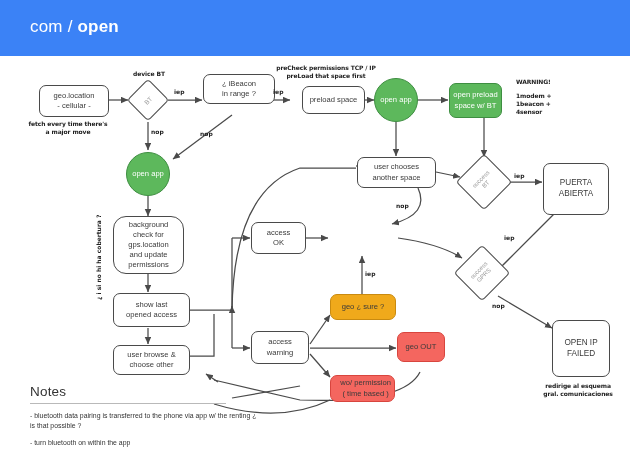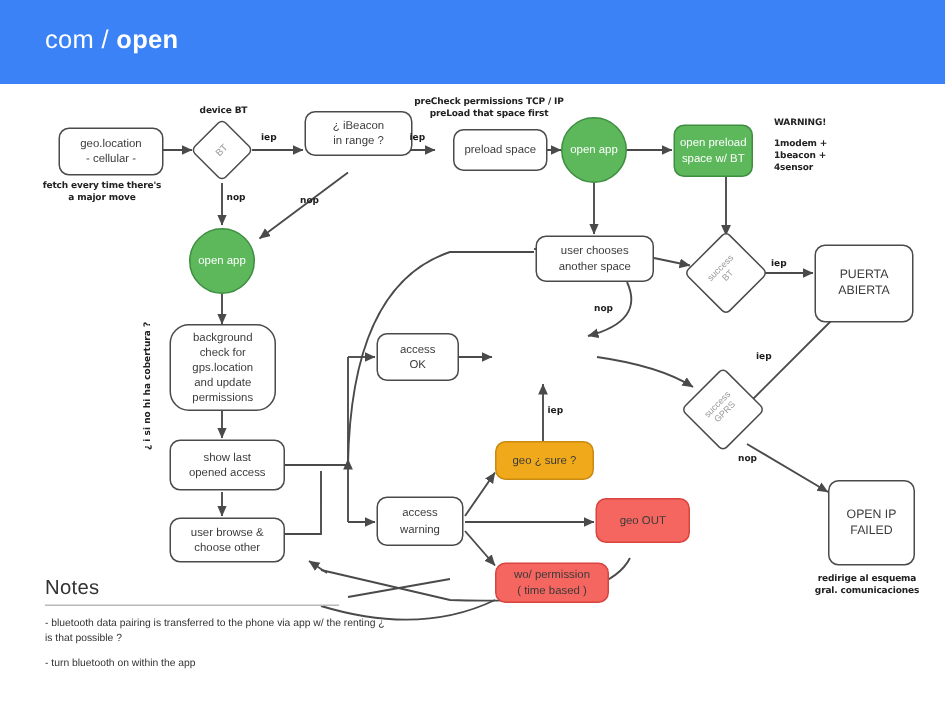--- a/index.html
+++ b/index.html
@@ -255,30 +255,30 @@
 
   <div class="node orange" style="left:330px;top:294px;width:66px;height:26px;">
     <span style="white-space:pre-line">geo ¿ sure ?</span>
   </div>
 
   <div class="node" style="left:251px;top:331px;width:58px;height:33px;">
     <span style="white-space:pre-line">access
 warning</span>
   </div>
 
-  <div class="node red" style="left:397px;top:332px;width:63px;height:30px;">
+  <div class="node red" style="left:397px;top:332px;width:48px;height:30px;">
     <span style="white-space:pre-line">geo OUT</span>
   </div>
 
   <div class="node" style="left:113px;top:345px;width:77px;height:30px;">
     <span style="white-space:pre-line">user browse &amp;
 choose other</span>
   </div>
 
-  <div class="node red" style="left:330px;top:375px;width:76px;height:27px;">
+  <div class="node red" style="left:330px;top:375px;width:65px;height:27px;justify-content:flex-end;">
     <span style="white-space:pre-line">wo/ permission
 ( time based )</span>
   </div>
 
   <div class="node big" style="left:552px;top:320px;width:58px;height:57px;">
     <span style="white-space:pre-line">OPEN IP
 FAILED</span>
   </div>
   <div class="hand" style="left:528px;top:382px;width:100px;">redirige al esquema
 gral. comunicaciones</div>

